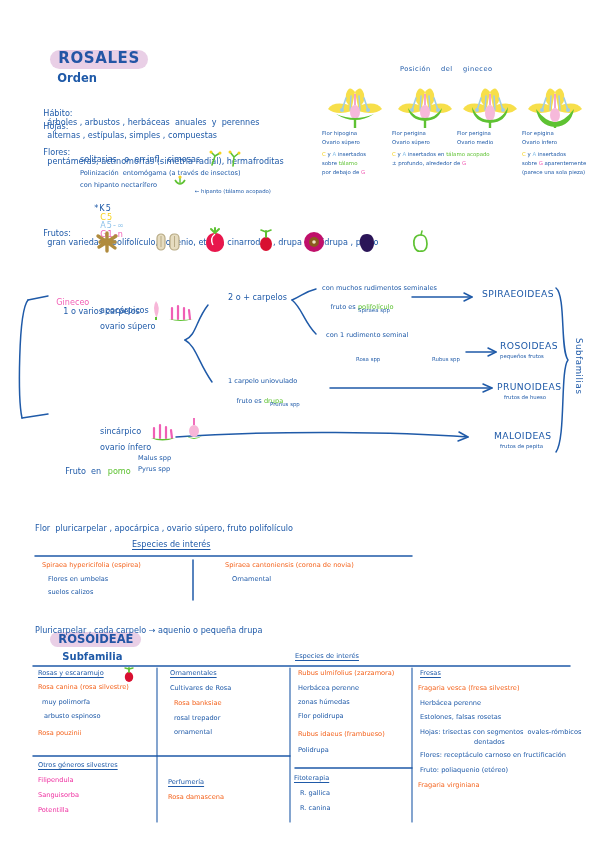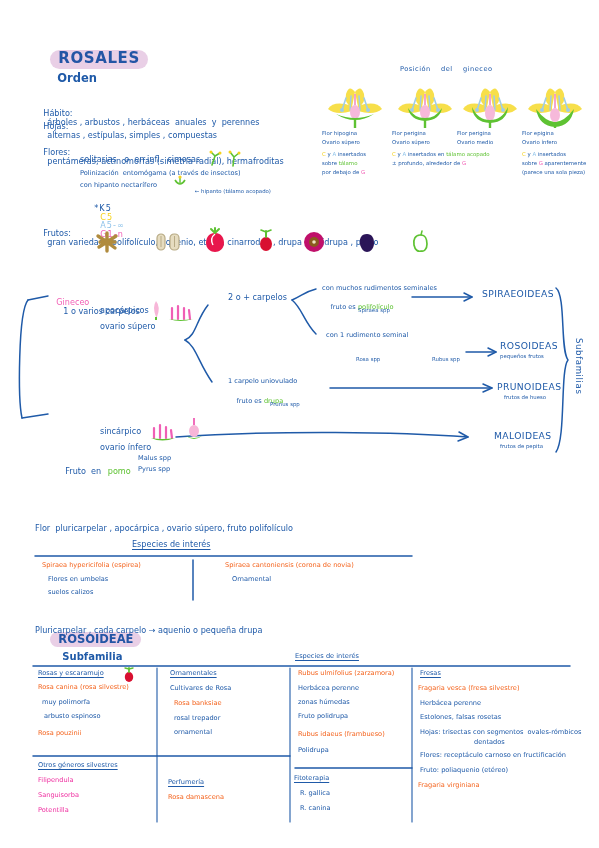--- a/index.html
+++ b/index.html
@@ -345,21 +345,21 @@
   <div class="t tiny orange" style="left:174px;top:700px;">Rosa banksiae</div>
   <div class="t tiny" style="left:174px;top:715px;">rosal trepador</div>
   <div class="t tiny" style="left:174px;top:729px;">ornamental</div>
 
   <div class="t tiny uline" style="left:168px;top:779px;">Perfumería</div>
   <div class="t tiny orange" style="left:168px;top:794px;">Rosa damascena</div>
 
   <div class="t tiny orange" style="left:298px;top:670px;">Rubus ulmifolius (zarzamora)</div>
   <div class="t tiny" style="left:298px;top:685px;">Herbácea perenne</div>
   <div class="t tiny" style="left:298px;top:699px;">zonas húmedas</div>
-  <div class="t tiny" style="left:298px;top:713px;">Fruto polidrupa</div>
+  <div class="t tiny" style="left:298px;top:713px;">Flor polidrupa</div>
   <div class="t tiny orange" style="left:298px;top:731px;">Rubus idaeus (frambueso)</div>
   <div class="t tiny" style="left:298px;top:747px;">Polidrupa</div>
 
   <div class="t tiny uline" style="left:294px;top:775px;">Fitoterapia</div>
   <div class="t tiny" style="left:300px;top:790px;">R. gallica</div>
   <div class="t tiny" style="left:300px;top:805px;">R. canina</div>
 
   <div class="t tiny uline" style="left:420px;top:670px;">Fresas</div>
   <div class="t tiny orange" style="left:418px;top:685px;">Fragaria vesca (fresa silvestre)</div>
   <div class="t tiny" style="left:420px;top:700px;">Herbácea perenne</div>

